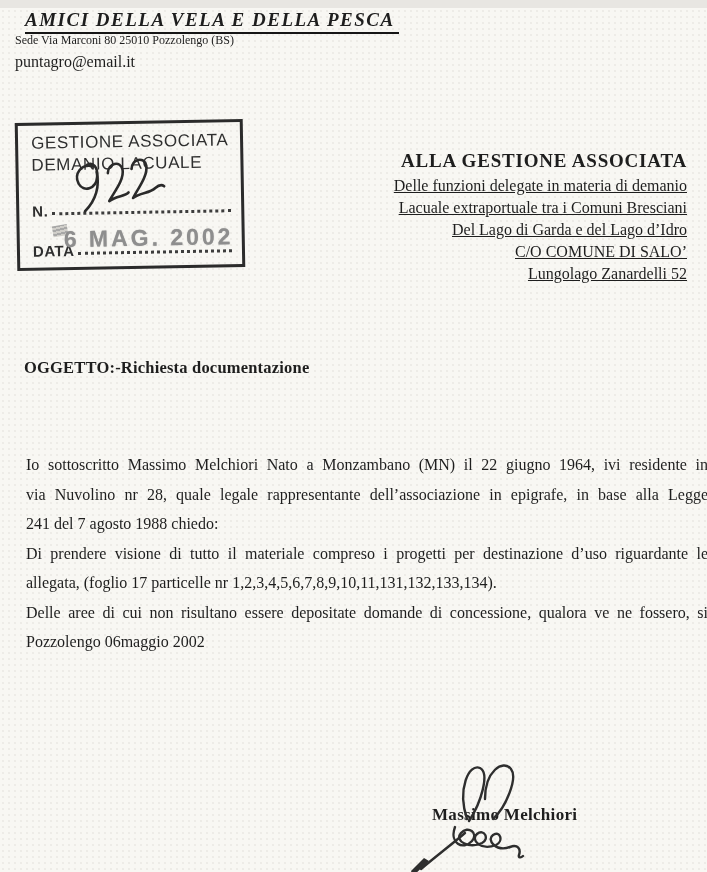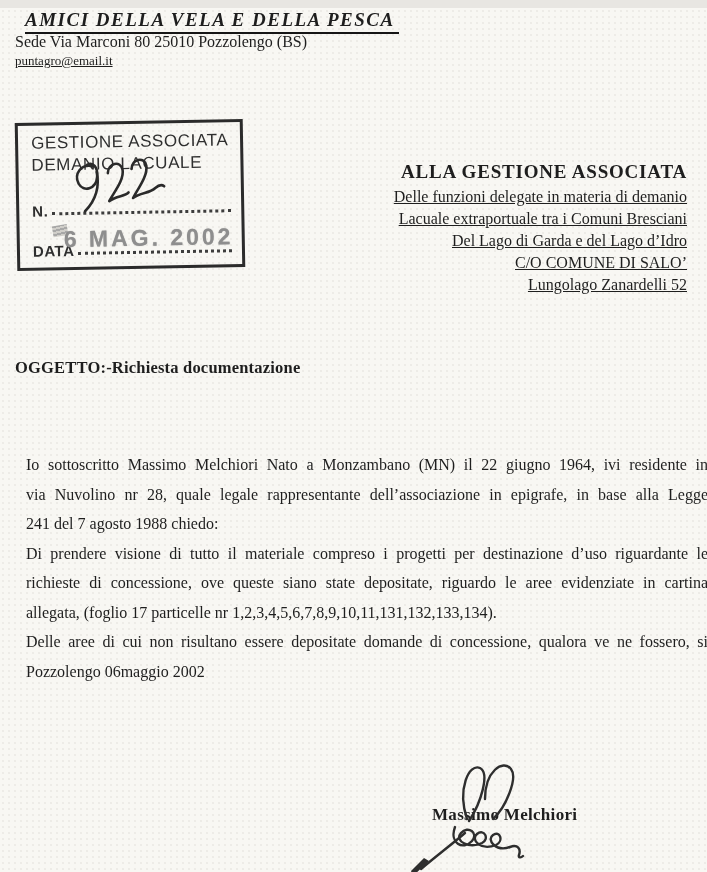--- a/index.html
+++ b/index.html
@@ -16,22 +16,22 @@
   }
   
   .org-name{
     position:absolute;left:25px;top:1px;
     font-size:19px;font-weight:bold;font-style:italic;
     letter-spacing:1.5px;
     border-bottom:2.5px solid #161616;
     padding:0 4px 1px 0;
     white-space:nowrap;
   }
-  .addr-line{position:absolute;left:15px;top:25px;font-size:16px;}
-  .email-line{position:absolute;left:15px;top:45px;font-size:13px;text-decoration:underline;}
+  .addr-line{position:absolute;left:15px;top:25px;font-size:12px;}
+  .email-line{position:absolute;left:15px;top:45px;font-size:16px;}
   
   .stamp{
     position:absolute;left:16px;top:113px;width:228px;height:148px;
     border:3px solid #2b2b2b;
     transform:rotate(-1deg);
     font-family:"Liberation Sans","DejaVu Sans",sans-serif;
     color:#2f2f2f;
     box-sizing:border-box;
   }
   .stamp-title1{position:absolute;left:13px;top:8px;font-size:17px;letter-spacing:.6px;}
@@ -48,25 +48,25 @@
     font-size:23px;font-weight:bold;color:#8e8e8e;
     letter-spacing:3px;white-space:nowrap;
     text-shadow:0 0 1px rgba(142,142,142,.7);
   }
   .smudge{
     position:absolute;left:33px;top:100px;width:15px;height:11px;
     background:repeating-linear-gradient(175deg,#9a9a9a 0 2px,#c9c7c2 2px 4px);
     transform:rotate(-8deg);opacity:.85;
   }
   
-  .recipient{position:absolute;right:20px;top:153px;text-align:right;}
+  .recipient{position:absolute;right:20px;top:142px;text-align:right;}
   .recipient .head{font-size:19px;font-weight:bold;letter-spacing:.8px;margin-bottom:3px;}
   .recipient .rline{font-size:16px;line-height:22px;text-decoration:underline;}
   
-  .subject{position:absolute;left:15px;top:350px;font-size:16.5px;font-weight:bold;letter-spacing:.2px;}
+  .subject{position:absolute;left:24px;top:350px;font-size:16.5px;font-weight:bold;letter-spacing:.2px;}
   
   .body-text{position:absolute;left:26px;top:442px;width:682px;font-size:16px;}
   .bline{line-height:29.5px;height:29.5px;white-space:normal;}
   .jl{text-align:justify;text-align-last:justify;}
   .ll{text-align:left;}
   
   .sig-name{position:absolute;left:432px;top:797px;font-size:17px;font-weight:bold;letter-spacing:.3px;}
   .sig-scrawl{position:absolute;left:405px;top:747px;width:165px;height:125px;}
 </style>
 </head>
@@ -118,21 +118,20 @@
     <div class="rline">Lungolago Zanardelli 52</div>
   </div>
 
   <div class="subject">OGGETTO:-Richiesta documentazione</div>
 
   <div class="body-text">
     <div class="bline jl">Io sottoscritto Massimo Melchiori Nato a Monzambano (MN) il 22 giugno 1964, ivi residente in</div>
     <div class="bline jl">via Nuvolino nr 28, quale legale rappresentante dell’associazione in epigrafe, in  base alla Legge</div>
     <div class="bline ll">241 del 7 agosto 1988 chiedo:</div>
     <div class="bline jl">Di prendere visione di tutto il materiale compreso i progetti per destinazione d’uso riguardante le</div>
-    <div class="bline jl">richieste di concessione, ove queste siano state depositate, riguardo le aree evidenziate in cartina</div>
     <div class="bline ll">allegata, (foglio 17 particelle nr 1,2,3,4,5,6,7,8,9,10,11,131,132,133,134).</div>
     <div class="bline jl">Delle aree di cui non risultano essere depositate domande di concessione, qualora ve ne fossero, si</div>
     <div class="bline ll">Pozzolengo 06maggio 2002</div>
   </div>
 
   <div class="sig-name">Massimo Melchiori</div>
   <div class="sig-scrawl">
     <svg width="165" height="125" viewBox="0 0 165 125">
       <g fill="none" stroke="#2e2e2e" stroke-width="2.4" stroke-linecap="round" stroke-linejoin="round">
 

